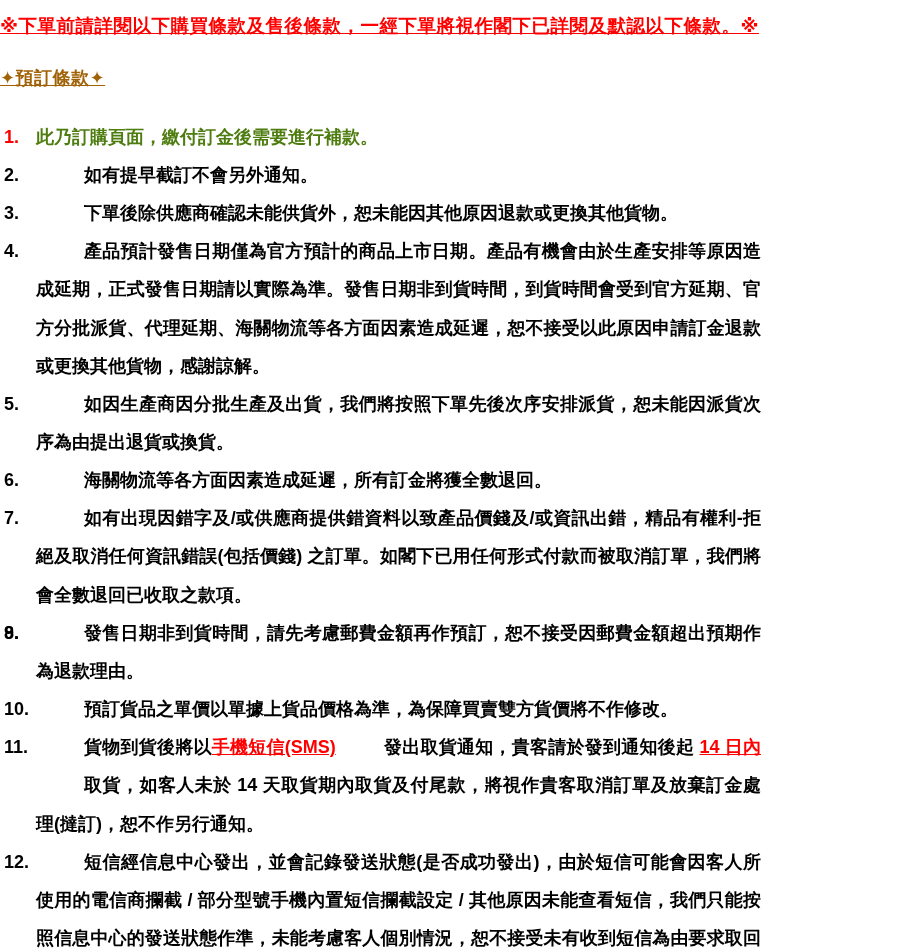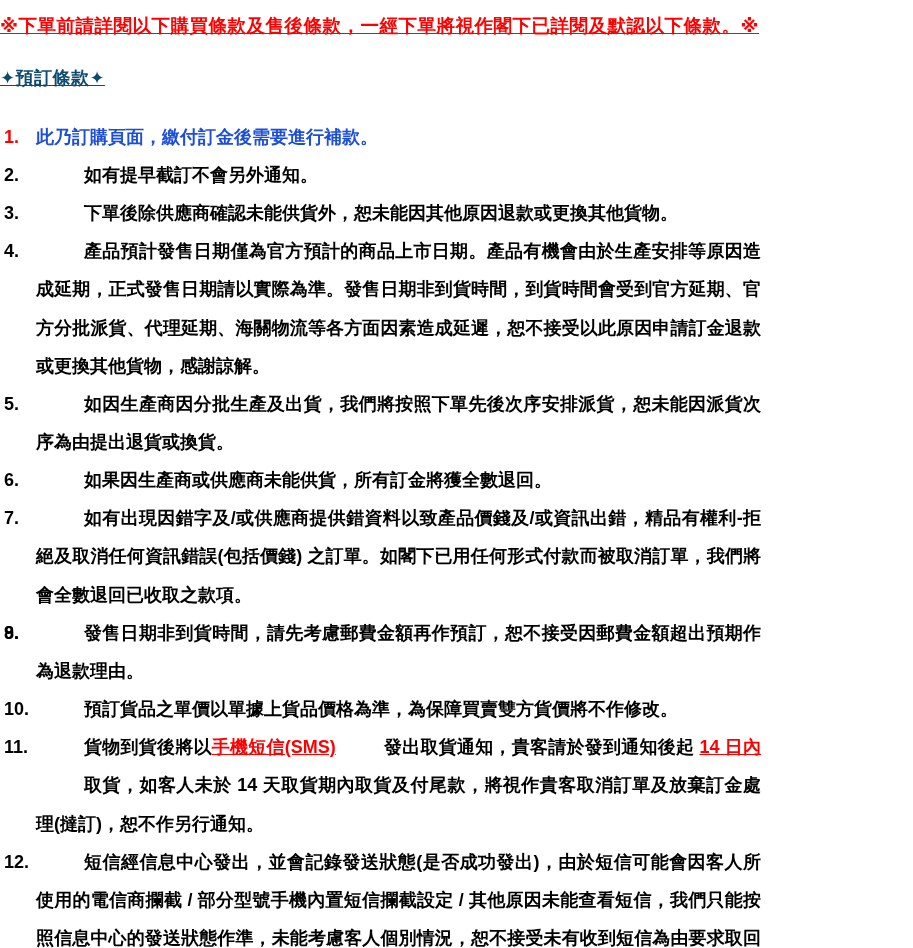--- a/index.html
+++ b/index.html
@@ -20,21 +20,21 @@
   }
   .notice {
     color: #ff0000;
     text-decoration: underline;
     font-size: 18.5px;
     line-height: 1.5;
     margin-bottom: 26px;
     letter-spacing: 0.5px;
   }
   .section-title {
-    color: #0c4a6e;
+    color: #a16207;
     text-decoration: underline;
     font-size: 18px;
     margin-bottom: 28px;
     letter-spacing: 0.5px;
   }
   .terms-list {
     margin: 0;
     padding: 0;
     list-style: none;
   }
@@ -45,39 +45,39 @@
     text-align: justify;
     margin: 0;
   }
   .term-number {
     position: absolute;
     left: 4px;
     top: 0;
   }
   .term-item.first-red .term-number { color: #ff0000; }
   .seg-normal { color: #000000; margin-left: 48px; }
-  .seg-red { color: #1d4ed8; }
+  .seg-red { color: #4d7c0f; }
   .seg-red-underline { color: #ff0000; text-decoration: underline; }
   .seg-link { color: #0000ee; cursor: pointer; }
 </style>
 </head>
 <body>
 
 <div class="page">
   <div class="notice">※下單前請詳閱以下購買條款及售後條款，一經下單將視作閣下已詳閱及默認以下條款。※</div>
 
   <div class="section-title">✦預訂條款✦</div>
 
   <div class="terms-list" id="terms-list">
       <div class="term-item first-red"><span class="term-number">1.</span><span class="term-text"><span class="seg-red">此乃訂購頁面，繳付訂金後需要進行補款。</span></span></div>
       <div class="term-item"><span class="term-number">2.</span><span class="term-text"><span class="seg-normal">如有提早截訂不會另外通知。</span></span></div>
       <div class="term-item"><span class="term-number">3.</span><span class="term-text"><span class="seg-normal">下單後除供應商確認未能供貨外，恕未能因其他原因退款或更換其他貨物。</span></span></div>
       <div class="term-item"><span class="term-number">4.</span><span class="term-text"><span class="seg-normal">產品預計發售日期僅為官方預計的商品上市日期。產品有機會由於生產安排等原因造成延期，正式發售日期請以實際為準。發售日期非到貨時間，到貨時間會受到官方延期、官方分批派貨、代理延期、海關物流等各方面因素造成延遲，恕不接受以此原因申請訂金退款或更換其他貨物，感謝諒解。</span></span></div>
       <div class="term-item"><span class="term-number">5.</span><span class="term-text"><span class="seg-normal">如因生產商因分批生產及出貨，我們將按照下單先後次序安排派貨，恕未能因派貨次序為由提出退貨或換貨。</span></span></div>
-      <div class="term-item"><span class="term-number">6.</span><span class="term-text"><span class="seg-normal">如果因生產商或供應商未能供貨，所有訂金將獲全數退回。</span></span></div>
+      <div class="term-item"><span class="term-number">6.</span><span class="term-text"><span class="seg-normal">海關物流等各方面因素造成延遲，所有訂金將獲全數退回。</span></span></div>
       <div class="term-item"><span class="term-number">7.</span><span class="term-text"><span class="seg-normal">如有出現因錯字及/或供應商提供錯資料以致產品價錢及/或資訊出錯，精品有權利-拒絕及取消任何資訊錯誤(包括價錢) 之訂單。如閣下已用任何形式付款而被取消訂單，我們將會全數退回已收取之款項。</span></span></div>
       <div class="term-item"><span class="term-number">8.</span></div>
       <div class="term-item"><span class="term-number">9.</span><span class="term-text"><span class="seg-normal">發售日期非到貨時間，請先考慮郵費金額再作預訂，恕不接受因郵費金額超出預期作為退款理由。</span></span></div>
       <div class="term-item"><span class="term-number">10.</span><span class="term-text"><span class="seg-normal">預訂貨品之單價以單據上貨品價格為準，為保障買賣雙方貨價將不作修改。</span></span></div>
       <div class="term-item"><span class="term-number">11.</span><span class="term-text"><span class="seg-normal">貨物到貨後將以</span><span class="seg-red-underline">手機短信(SMS)</span><span class="seg-normal">發出取貨通知，貴客請於發到通知後起 </span><span class="seg-red-underline">14 日內</span><span class="seg-normal">取貨，如客人未於 14 天取貨期內取貨及付尾款，將視作貴客取消訂單及放棄訂金處理(撻訂)，恕不作另行通知。</span></span></div>
       <div class="term-item"><span class="term-number">12.</span><span class="term-text"><span class="seg-normal">短信經信息中心發出，並會記錄發送狀態(是否成功發出)，由於短信可能會因客人所使用的電信商攔截 / 部分型號手機內置短信攔截設定 / 其他原因未能查看短信，我們只能按照信息中心的發送狀態作準，未能考慮客人個別情況，恕不接受未有收到短信為由要求取回已撻訂的貨物或訂金。</span></span></div>
       <div class="term-item"><span class="term-number">13.</span><span class="term-text"><span class="seg-normal">有關更多網店購物詳情，請參閱 </span><span class="seg-link">網店購物須知</span><span class="seg-normal"> 。</span></span></div>
     </div>
 </div>
 

